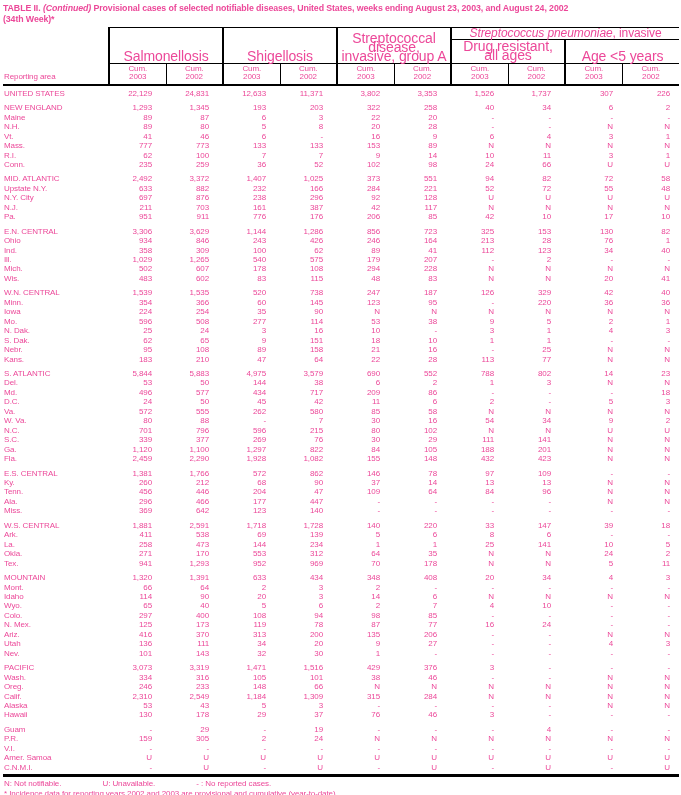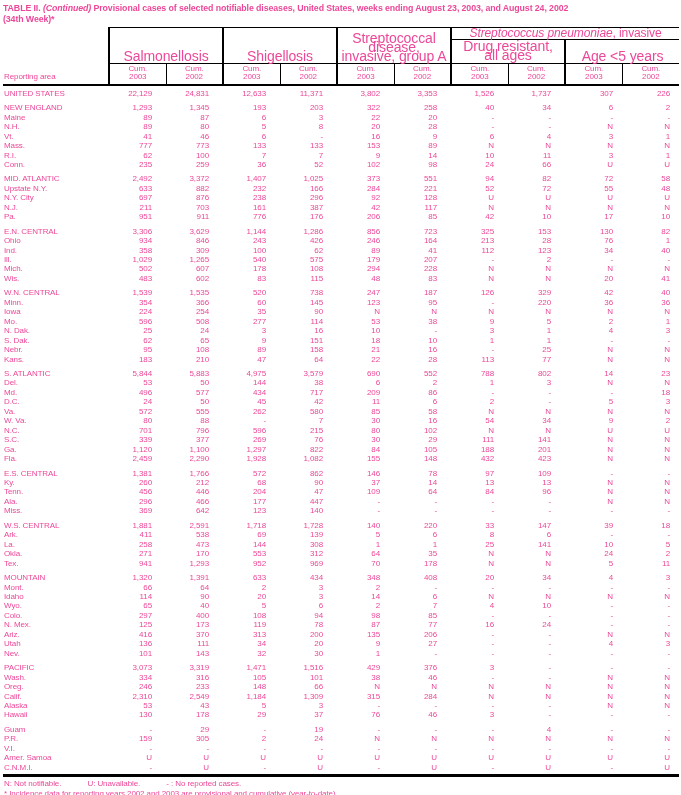--- a/index.html
+++ b/index.html
@@ -50,21 +50,21 @@
   
   tbody td { font-size:8px; line-height:9.45px; height:9.45px; white-space:nowrap; letter-spacing:-0.1px; }
   td.area { text-align:left; padding-left:1px; }
   td.val  { text-align:right; padding-right:14px; }
   td.val.n9, td.val.n10 { padding-right:9px; }
   tr.spacer td { height:5px; line-height:5px; font-size:1px; }
   tr.first-data td { padding-top:3px; }
   .bottom-rule { width:676px; height:3px; background:#000; margin-top:2px; }
   .footnotes { font-size:8px; line-height:9.5px; margin-top:2px; padding-left:1px; letter-spacing:-0.1px; }
   .legend span { display:inline-block; }
-  .legend span + span { margin-left:24px; }
+  .legend span + span { margin-left:39px; }
 </style>
 </head>
 <body>
 
 <div class="page">
 
   <div class="title">
     <span>TABLE II. </span><span class="it">(Continued)</span><span> Provisional cases of selected notifiable diseases, United States, weeks ending August 23, 2003, and August 24, 2002</span><br>
     <span>(34th Week)*</span>
   </div>
@@ -712,21 +712,21 @@
           <td class="val n7">8</td>
           <td class="val n8">6</td>
           <td class="val n9">-</td>
           <td class="val n10">-</td>
         </tr>
         <tr>
           <td class="area">La.</td>
           <td class="val n1">258</td>
           <td class="val n2">473</td>
           <td class="val n3">144</td>
-          <td class="val n4">308</td>
+          <td class="val n4">234</td>
           <td class="val n5">1</td>
           <td class="val n6">1</td>
           <td class="val n7">25</td>
           <td class="val n8">141</td>
           <td class="val n9">10</td>
           <td class="val n10">5</td>
         </tr>
         <tr>
           <td class="area">Okla.</td>
           <td class="val n1">271</td>

